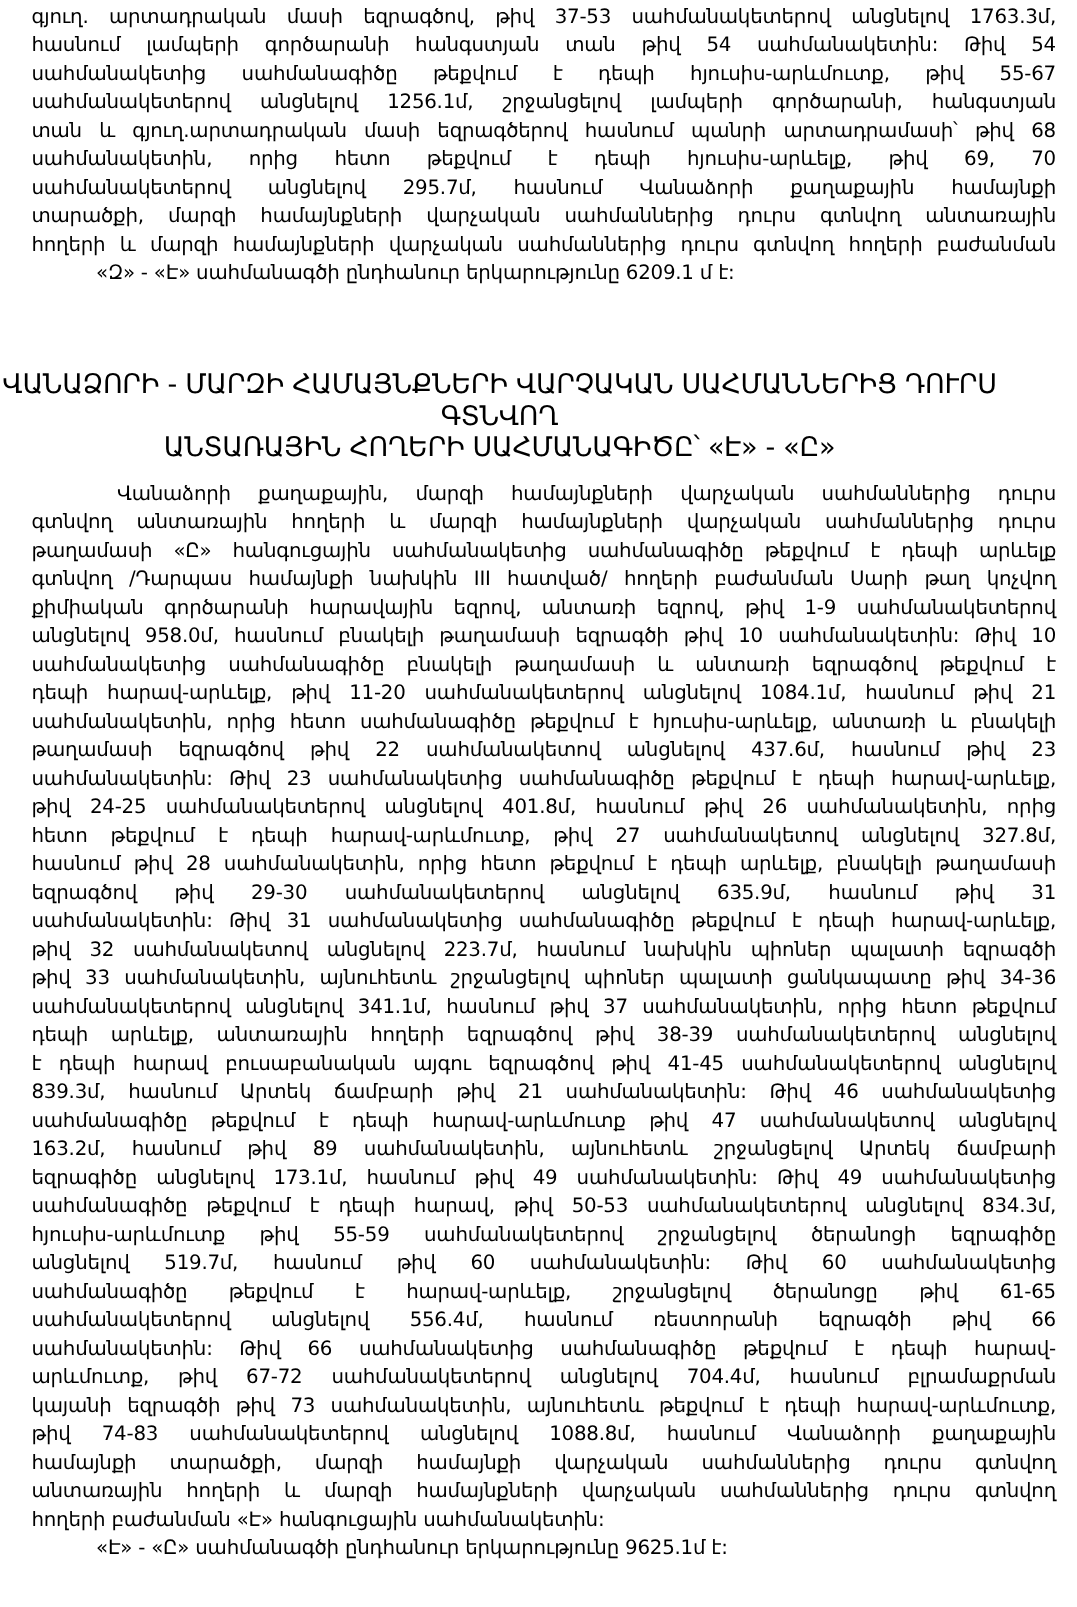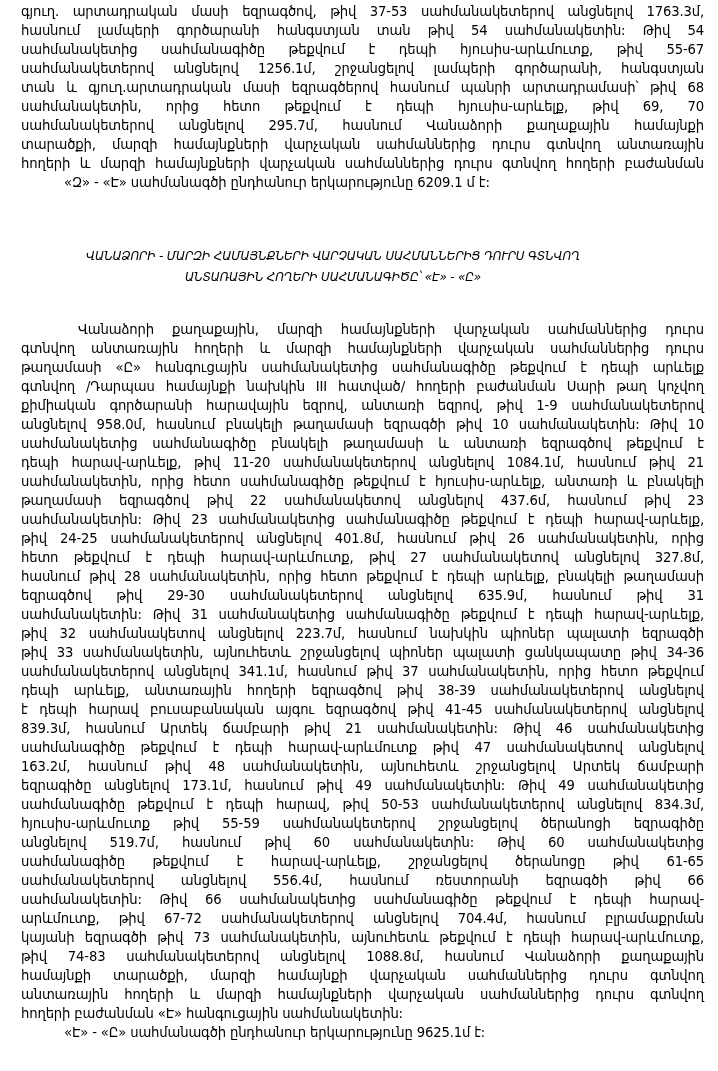--- a/index.html
+++ b/index.html
@@ -20,21 +20,21 @@
       text-align-last: justify;
       padding-left: 21px;
       padding-right: 14px;
       letter-spacing: -0.15px;
     }
     .line.last { text-align-last: left; }
     .line.indent { padding-left: 78px; margin-top: 23px; }
     .line.summary { padding-left: 64px; text-align-last: left; }
     .heading {
       position: absolute; left: 0; width: 666px; text-align: center;
-      font-size: 12px; line-height: 21px; letter-spacing: -0.2px; font-style: italic;
+      font-size: 18px; line-height: 21px; letter-spacing: -0.2px;
     }
     .heading .hline { display: block; }
   </style>
 </head>
 <body>
 
 <div class="page">
 
   <div class="para" style="top:2px;">
     <span class="line">գյուղ. արտադրական մասի եզրագծով, թիվ 37-53 սահմանակետերով անցնելով 1763.3մ,</span>
@@ -71,21 +71,21 @@
     <span class="line">հասնում թիվ 28 սահմանակետին, որից հետո թեքվում է դեպի արևելք, բնակելի թաղամասի</span>
     <span class="line">եզրագծով թիվ 29-30 սահմանակետերով անցնելով 635.9մ, հասնում թիվ 31</span>
     <span class="line">սահմանակետին: Թիվ 31 սահմանակետից սահմանագիծը թեքվում է դեպի հարավ-արևելք,</span>
     <span class="line">թիվ 32 սահմանակետով անցնելով 223.7մ, հասնում նախկին պիոներ պալատի եզրագծի</span>
     <span class="line">թիվ 33 սահմանակետին, այնուհետև շրջանցելով պիոներ պալատի ցանկապատը թիվ 34-36</span>
     <span class="line">սահմանակետերով անցնելով 341.1մ, հասնում թիվ 37 սահմանակետին, որից հետո թեքվում</span>
     <span class="line">դեպի արևելք, անտառային հողերի եզրագծով թիվ 38-39 սահմանակետերով անցնելով</span>
     <span class="line">է դեպի հարավ բուսաբանական այգու եզրագծով թիվ 41-45 սահմանակետերով անցնելով</span>
     <span class="line">839.3մ, հասնում Արտեկ ճամբարի թիվ 21 սահմանակետին: Թիվ 46 սահմանակետից</span>
     <span class="line">սահմանագիծը թեքվում է դեպի հարավ-արևմուտք թիվ 47 սահմանակետով անցնելով</span>
-    <span class="line">163.2մ, հասնում թիվ 48 սահմանակետին, այնուհետև շրջանցելով Արտեկ ճամբարի</span>
+    <span class="line">163.2մ, հասնում թիվ 89 սահմանակետին, այնուհետև շրջանցելով Արտեկ ճամբարի</span>
     <span class="line">եզրագիծը անցնելով 173.1մ, հասնում թիվ 49 սահմանակետին: Թիվ 49 սահմանակետից</span>
     <span class="line">սահմանագիծը թեքվում է դեպի հարավ, թիվ 50-53 սահմանակետերով անցնելով 834.3մ,</span>
     <span class="line">հյուսիս-արևմուտք թիվ 55-59 սահմանակետերով շրջանցելով ծերանոցի եզրագիծը</span>
     <span class="line">անցնելով 519.7մ, հասնում թիվ 60 սահմանակետին: Թիվ 60 սահմանակետից</span>
     <span class="line">սահմանագիծը թեքվում է հարավ-արևելք, շրջանցելով ծերանոցը թիվ 61-65</span>
     <span class="line">սահմանակետերով անցնելով 556.4մ, հասնում ռեստորանի եզրագծի թիվ 66</span>
     <span class="line">սահմանակետին: Թիվ 66 սահմանակետից սահմանագիծը թեքվում է դեպի հարավ-</span>
     <span class="line">արևմուտք, թիվ 67-72 սահմանակետերով անցնելով 704.4մ, հասնում բլրամաքրման</span>
     <span class="line">կայանի եզրագծի թիվ 73 սահմանակետին, այնուհետև թեքվում է դեպի հարավ-արևմուտք,</span>
     <span class="line">թիվ 74-83 սահմանակետերով անցնելով 1088.8մ, հասնում Վանաձորի քաղաքային</span>

